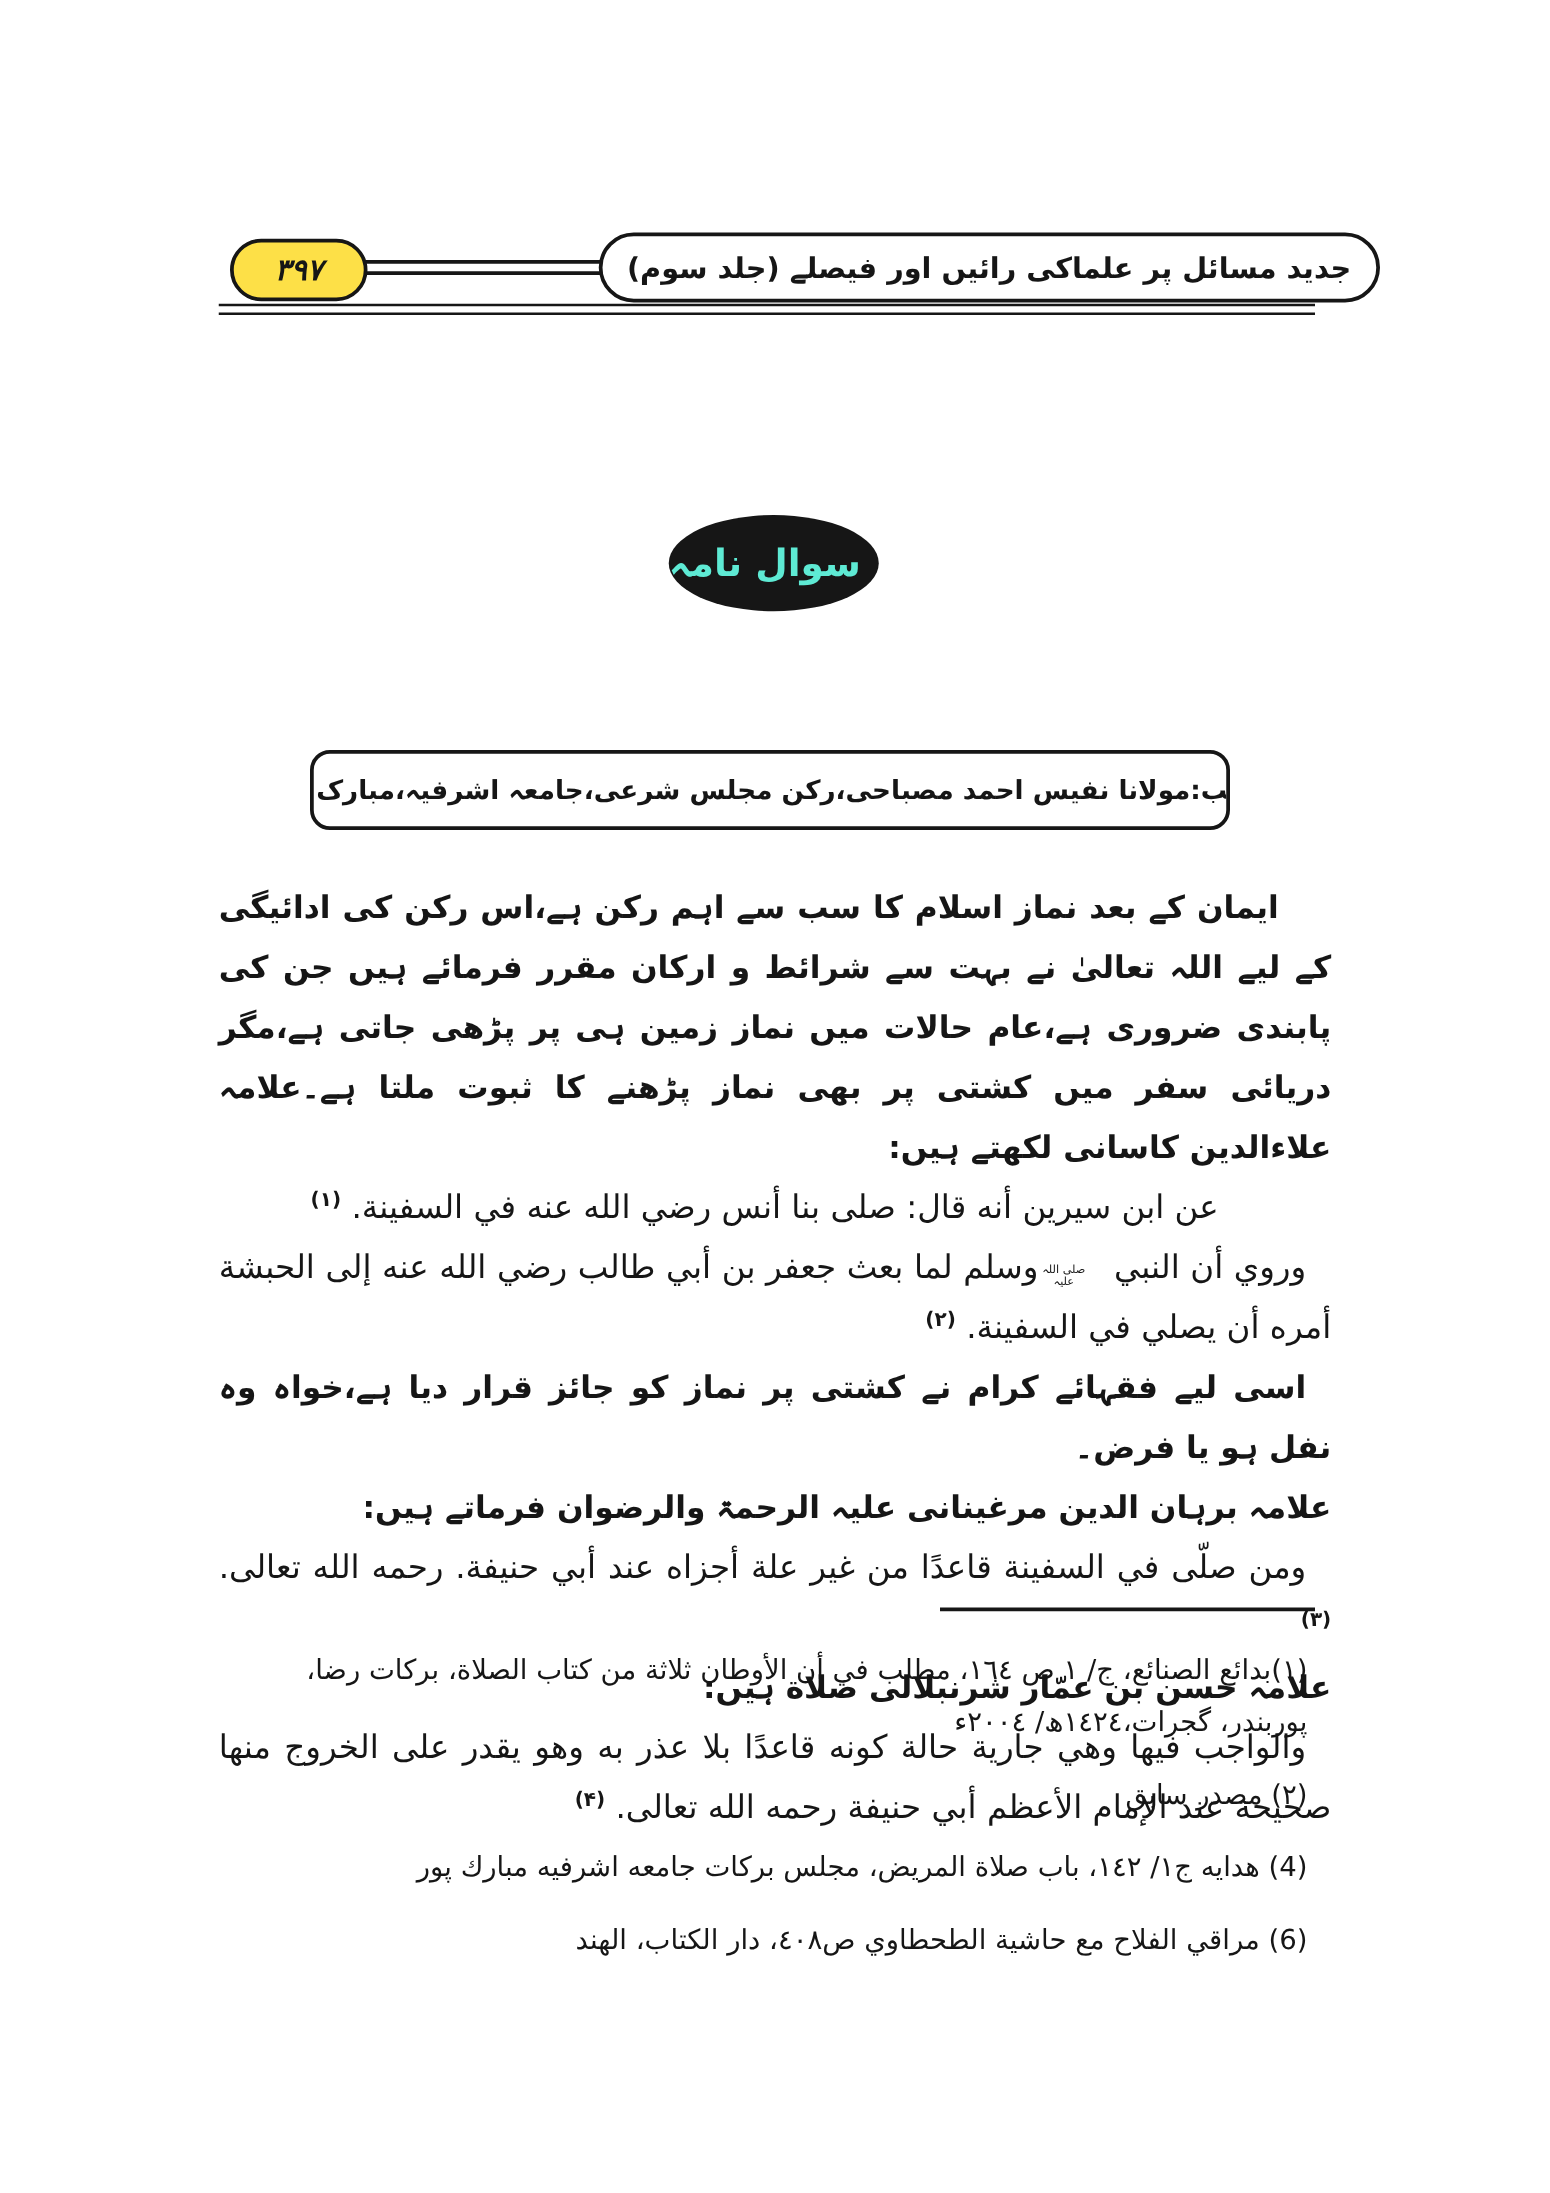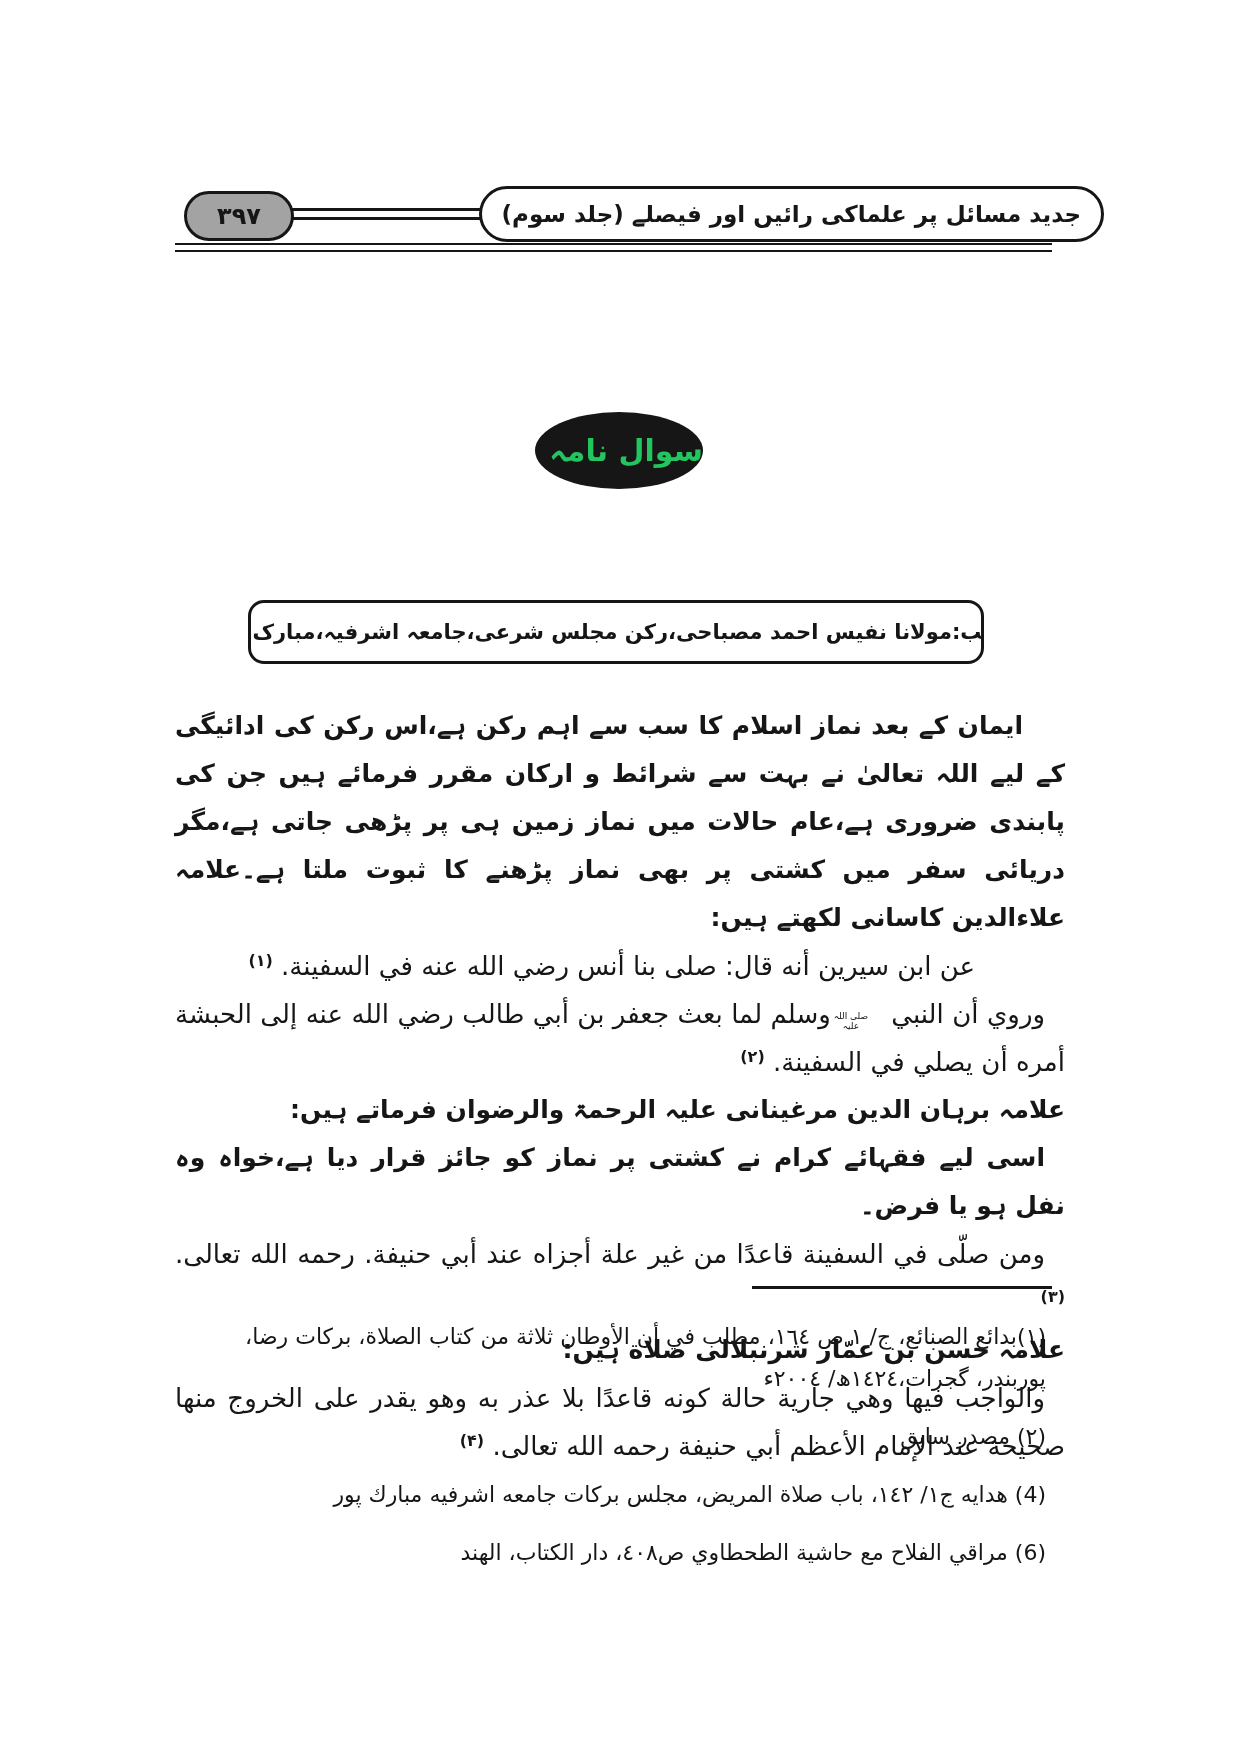--- a/index.html
+++ b/index.html
@@ -13,41 +13,41 @@
     overflow:hidden;
   }
   
   .header{position:absolute;top:186px;left:178px;width:926px;height:54px;}
   .connector{
     position:absolute;left:100px;right:290px;top:22px;height:6px;
     border-top:3px solid #161616;border-bottom:3px solid #161616;
   }
   .pill{
     position:absolute;left:6px;top:5px;width:104px;height:44px;
-    background:#a3a3a3;border:3px solid #161616;border-radius:26px;
+    background:#fde047;border:3px solid #161616;border-radius:26px;
     display:flex;align-items:center;justify-content:center;
-    font-size:24px;font-weight:bold;
+    font-size:24px;font-weight:bold;font-style:italic;
   }
   .stadium{
     position:absolute;right:0;top:0;height:50px;
     background:#fff;border:3px solid #161616;border-radius:28px;
     display:flex;align-items:center;justify-content:center;
     padding:0 20px;white-space:nowrap;
     font-size:23px;font-weight:bold;
   }
   .full-rule{
     position:absolute;top:243px;left:175px;width:877px;height:5px;
     border-top:2.5px solid #161616;border-bottom:2px solid #161616;
   }
   
   .stamp{
     position:absolute;top:412px;left:535px;width:168px;height:77px;
     background:#161616;border-radius:50%;
-    display:flex;align-items:center;justify-content:flex-start;
-    color:#22c55e;font-size:30px;font-weight:bold;letter-spacing:1px;
+    display:flex;align-items:center;justify-content:flex-end;
+    color:#5eead4;font-size:30px;font-weight:bold;letter-spacing:1px;
   }
   
   .title{
     position:absolute;top:508px;left:150px;width:940px;
     text-align:center;font-size:44px;font-weight:bold;line-height:1.25;
   }
   .byline-box{
     position:absolute;top:600px;left:248px;width:730px;height:58px;
     border:3.5px solid #161616;border-radius:16px;background:#fff;
     display:flex;align-items:center;justify-content:center;
@@ -106,22 +106,22 @@
     <span>ترتیب:مولانا نفیس احمد مصباحی،رکن مجلس شرعی،جامعہ اشرفیہ،مبارک پور</span>
   </div>
 
   <div class="body-text">
     <p class="urdu lead">ایمان کے بعد نماز اسلام کا سب سے اہم رکن ہے،اس رکن کی ادائیگی کے لیے اللہ تعالیٰ نے بہت سے شرائط و ارکان مقرر فرمائے ہیں جن کی پابندی ضروری ہے،عام حالات میں نماز زمین ہی پر پڑھی جاتی ہے،مگر دریائی سفر میں کشتی پر بھی نماز پڑھنے کا ثبوت ملتا ہے۔علامہ علاءالدین کاسانی لکھتے ہیں:</p>
 
     <p class="quote q-short"><span>عن ابن سیرین أنه قال: صلی بنا أنس رضي الله عنه في السفینة.</span> <sup class="marker">(١)</sup></p>
 
     <p class="quote q-indent"><span>وروي أن النبي</span><span class="honorific"><span>صلی اللہ</span><span>علیہ</span></span><span>وسلم لما بعث جعفر بن أبي طالب رضي الله عنه إلی الحبشة أمره أن یصلي في السفینة.</span> <sup class="marker">(٢)</sup></p>
 
+    <p class="urdu q-indent">اسی لیے فقہائے کرام نے کشتی پر نماز کو جائز قرار دیا ہے،خواہ وہ نفل ہو یا فرض۔</p>
     <p class="urdu">علامہ برہان الدین مرغینانی علیہ الرحمۃ والرضوان فرماتے ہیں:</p>
-    <p class="urdu q-indent">اسی لیے فقہائے کرام نے کشتی پر نماز کو جائز قرار دیا ہے،خواہ وہ نفل ہو یا فرض۔</p>
 
     <p class="quote q-indent"><span>ومن صلّی في السفینة قاعدًا من غیر علة أجزاه عند أبي حنیفة. رحمه الله تعالی.</span> <sup class="marker">(٣)</sup></p>
 
     <p class="urdu">علامہ حسن بن عمّار شرنبلالی صلاة ہیں:</p>
 
     <p class="quote q-indent"><span>والواجب فیها وهي جاریة حالة كونه قاعدًا بلا عذر به وهو یقدر علی الخروج منها صحیحة عند الإمام الأعظم أبي حنیفة رحمه الله تعالی.</span> <sup class="marker">(۴)</sup></p>
   </div>
 
   <div class="fn-sep"></div>
   <div class="footnotes">

